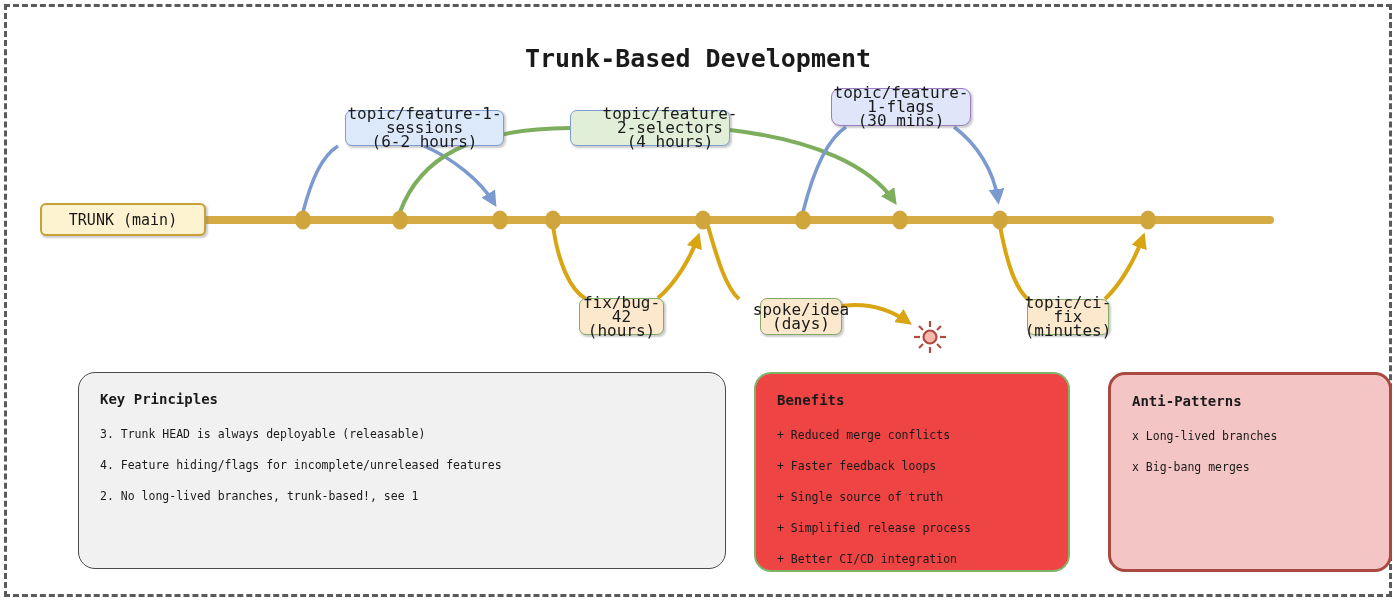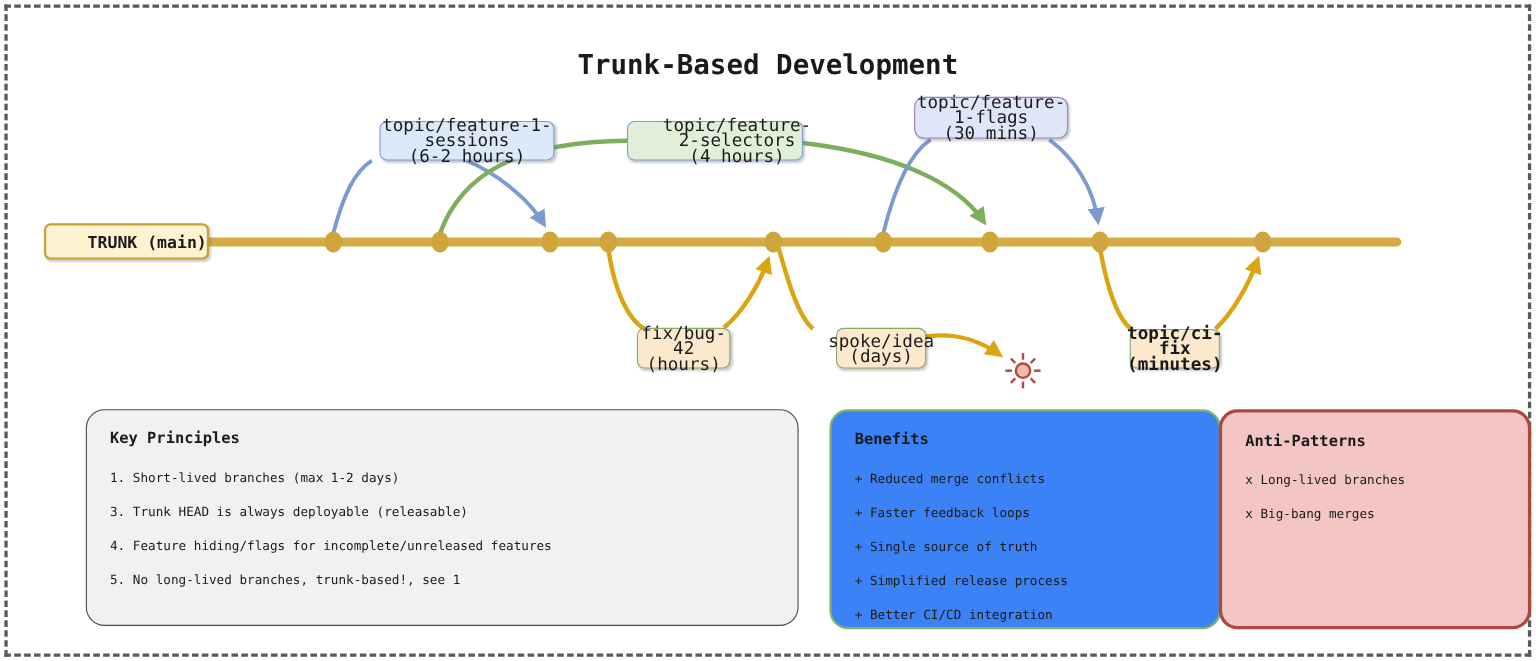--- a/index.html
+++ b/index.html
@@ -12,30 +12,30 @@
 
   .node{position:absolute;display:flex;flex-direction:column;align-items:center;
         justify-content:center;text-align:center;font-size:16px;line-height:14px;
         border-radius:7px;box-shadow:1.5px 1.5px 2px rgba(110,110,110,.35);
         box-sizing:border-box;}
   .bb-blue  {background:#dce9fa;border:1.5px solid #7d9ed2;}
   .bb-green {background:#e1efd9;border:1.5px solid #7d9ed2;padding-left:40px;}
   .bb-purple{background:#dfe6f9;border:1.5px solid #9b7ec2;border-radius:9px;}
   .bb-peach {background:#fce8cd;border:1.5px solid #84ab66;}
 
-  .trunk-label{position:absolute;left:40px;top:203px;width:150px;height:33px;
+  .trunk-label{position:absolute;left:40px;top:203px;width:166px;height:33px;
         background:#fdf3d1;border:2px solid #c7a138;border-radius:6px;
-        display:flex;align-items:center;justify-content:flex-end;
-        font-size:15px;font-weight:bold;box-sizing:border-box;
+        display:flex;align-items:center;justify-content:center;
+        font-size:15px;font-weight:normal;box-sizing:border-box;
         box-shadow:1.5px 1.5px 2px rgba(110,110,110,.35);}
 
   .panel{position:absolute;top:372px;border-radius:17px;box-sizing:border-box;
          padding:14px 10px 0 21px;margin-left:36px;}
   .panel-gray {left:42px;width:648px;height:197px;background:#f1f1f1;border:1.5px solid #4a4a4a;}
-  .panel-green{left:718px;width:356px;height:200px;background:#3b82f6;border:2.5px solid #82b268;}
+  .panel-green{left:718px;width:316px;height:200px;background:#ef4444;border:2.5px solid #82b268;}
   .panel-red  {left:1072px;width:284px;height:200px;background:#f3c6c5;border:3px solid #a84a40;}
   .panel-title{font-size:14px;font-weight:bold;margin:4px 0 20px 0;}
   .panel-item{font-size:11.5px;margin:0 0 17px 0;white-space:nowrap;}
 </style>
 </head>
 <body>
 
 <div class="frame"></div>
 
 <div class="title">Trunk-Based Development</div>
@@ -120,31 +120,30 @@
 <div class="node bb-peach" style="left:579px;top:298px;width:85px;height:37px;">
   <div>fix/bug-42</div>
   <div>(hours)</div>
 </div>
 
 <div class="node bb-peach" style="left:736px;top:298px;width:82px;height:37px;margin-left:24px;">
   <div>spoke/idea</div>
   <div>(days)</div>
 </div>
 
-<div class="node bb-peach" style="left:1027px;top:299px;width:82px;height:36px;font-weight:bold;">
+<div class="node bb-peach" style="left:1027px;top:299px;width:82px;height:36px;">
   <div>topic/ci-fix</div>
   <div>(minutes)</div>
 </div>
 
 <div class="panel panel-gray">
   <div class="panel-title">Key Principles</div>
-  <div class="panel-item">1. Short-lived branches (max 1-2 days)</div>
   <div class="panel-item">3. Trunk HEAD is always deployable (releasable)</div>
   <div class="panel-item">4. Feature hiding/flags for incomplete/unreleased features</div>
-  <div class="panel-item">5. No long-lived branches, trunk-based!, see 1</div>
+  <div class="panel-item">2. No long-lived branches, trunk-based!, see 1</div>
 </div>
 
 <div class="panel panel-green">
   <div class="panel-title">Benefits</div>
   <div class="panel-item">+ Reduced merge conflicts</div>
   <div class="panel-item">+ Faster feedback loops</div>
   <div class="panel-item">+ Single source of truth</div>
   <div class="panel-item">+ Simplified release process</div>
   <div class="panel-item">+ Better CI/CD integration</div>
 </div>

